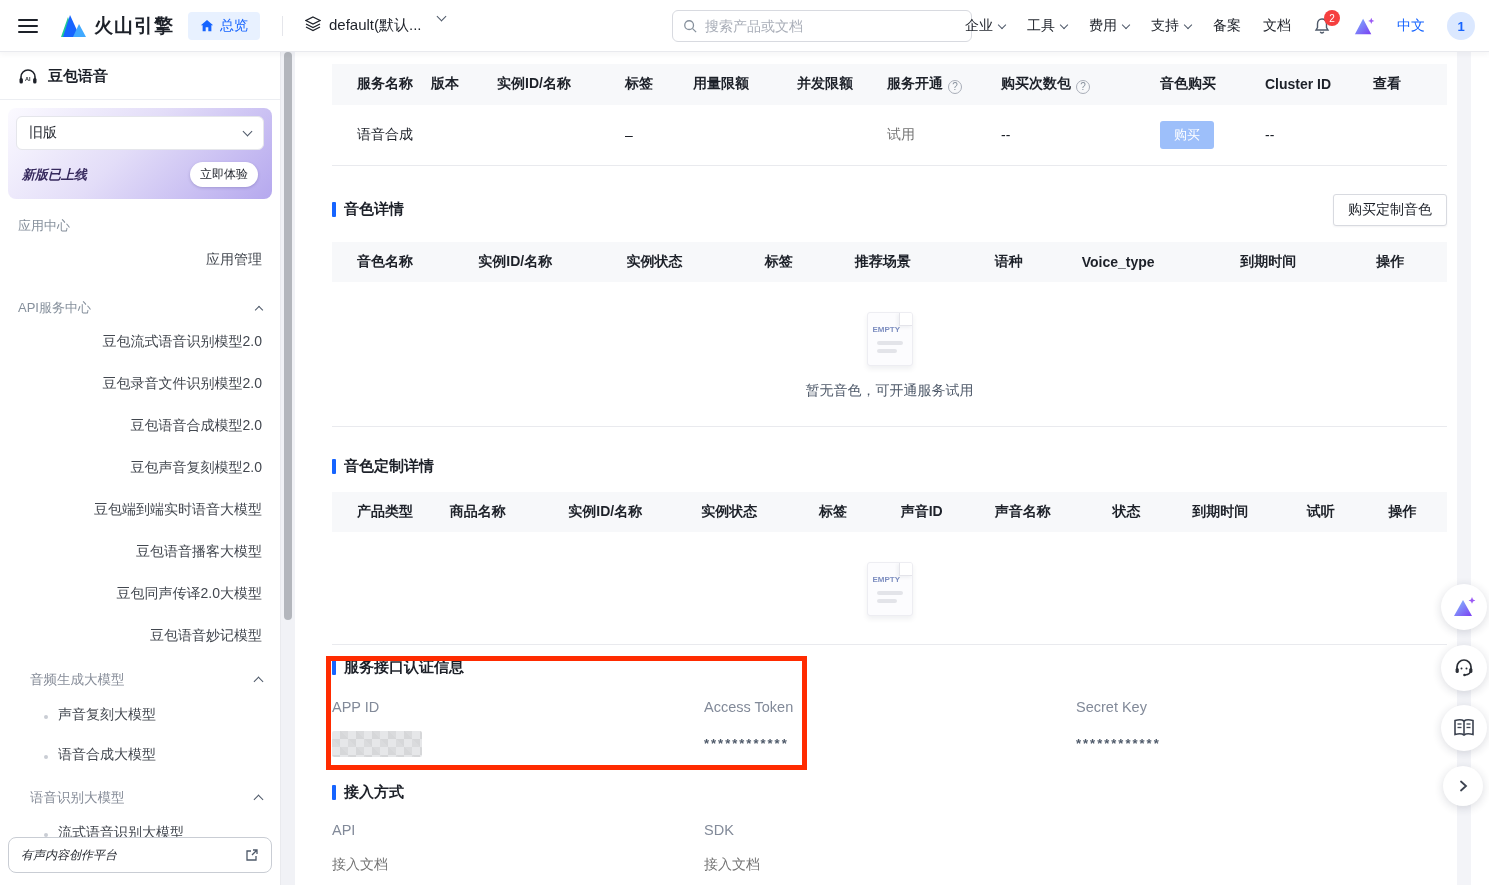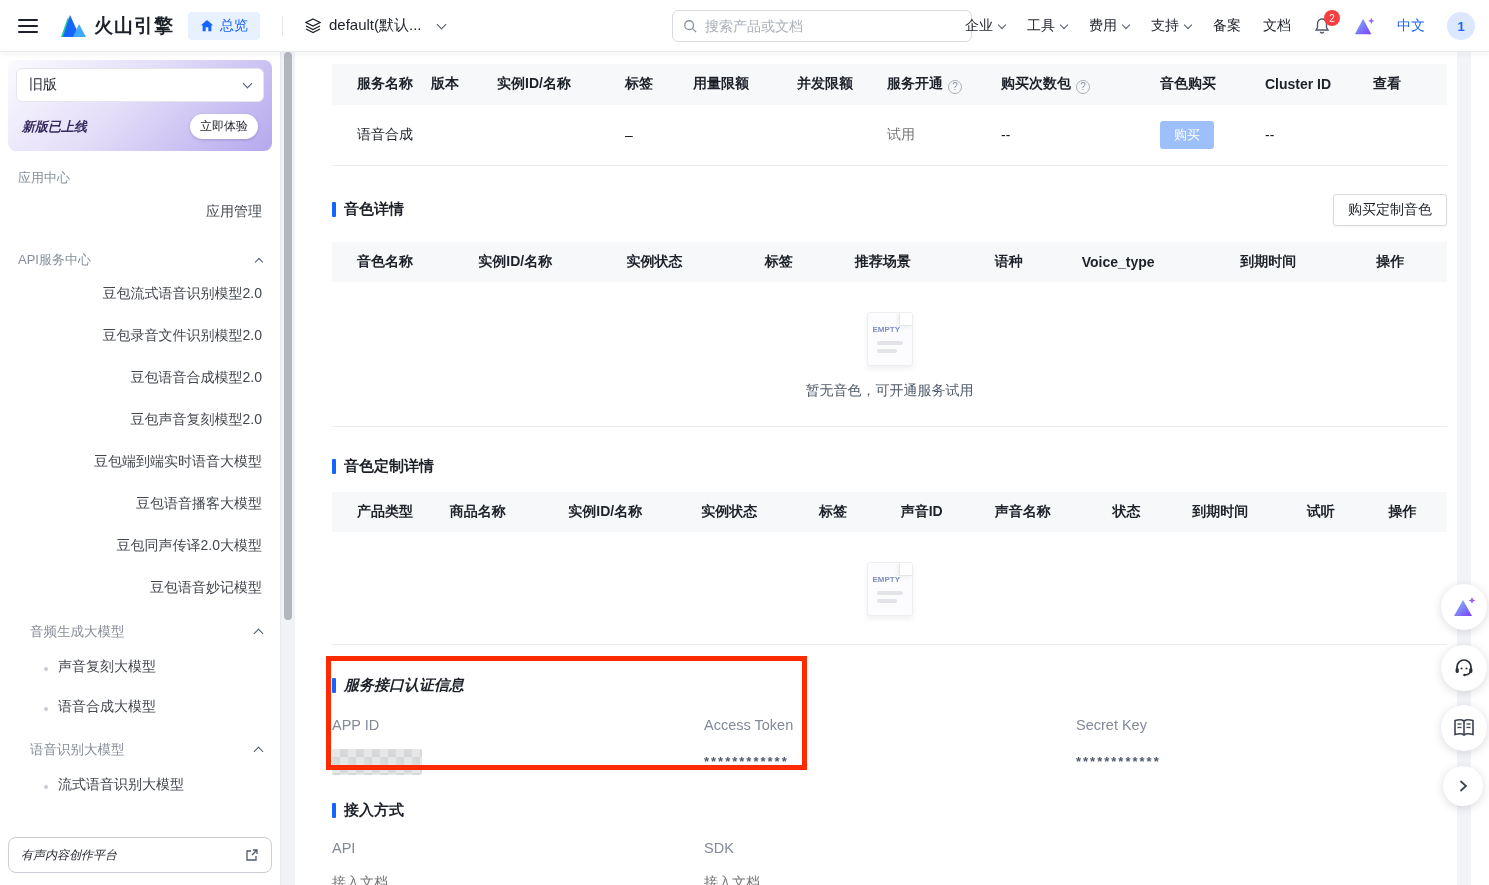--- a/index.html
+++ b/index.html
@@ -10,21 +10,21 @@
   .navbar { position:absolute; left:0; top:0; right:0; height:52px; background:#fff;
     border-bottom:1px solid #e9eaee; box-shadow:0 2px 6px rgba(30,40,60,.05);
     display:flex; align-items:center; z-index:30; }
   .hamburger { width:20px; height:14px; margin:0 22px 0 18px; display:flex; flex-direction:column; justify-content:space-between; cursor:pointer; }
   .hamburger i { display:block; height:2px; background:#1d2129; border-radius:1px; }
   .brand { display:flex; align-items:center; gap:8px; margin-right:14px; }
   .brand-name { font-size:19px; font-weight:bold; letter-spacing:1px; }
   .overview-pill { display:flex; align-items:center; gap:6px; background:#e8f1ff; color:#1664ff;
     border-radius:4px; padding:5px 12px; font-size:14px; cursor:pointer; }
   .nav-divider { width:1px; height:20px; background:#e5e6eb; margin:0 22px; }
-  .workspace { display:flex; align-items:center; gap:8px; cursor:pointer; }
+  .workspace { display:flex; gap:8px; cursor:pointer; }
   .workspace-label { font-size:15px; color:#1d2129; }
   .chev { display:inline-block; width:7px; height:7px; border-right:1.5px solid #4e5969; border-bottom:1.5px solid #4e5969; transform:rotate(45deg); margin-left:8px; margin-top:-3px; }
   .chev.up { transform:rotate(-135deg); margin-top:3px; }
   .searchbox { position:absolute; left:672px; top:10px; width:300px; height:32px; border:1px solid #d8dae0;
     border-radius:6px; display:flex; align-items:center; padding:0 10px; gap:8px; background:#fff; }
   .searchbox input { border:none; outline:none; flex:1; font-size:14px; color:#1d2129; background:transparent; font-family:inherit; }
   .searchbox input::placeholder { color:#a9aeb8; }
   .nav-right { position:absolute; right:14px; top:0; height:52px; display:flex; align-items:center; gap:22px; }
   .nav-item { font-size:14px; color:#1d2129; cursor:pointer; display:flex; align-items:center; }
   .nav-item .chev { margin-left:6px; width:6px; height:6px; }
@@ -194,20 +194,29 @@
         </defs>
       <path d="M11 3 L20 20 H2 Z" fill="url(#g1)"></path>
       <path d="M20 2 l1 2.4 2.4 1 -2.4 1 -1 2.4 -1-2.4 -2.4-1 2.4-1 Z" fill="#9b59f5"></path>
     </svg>
     <span class="lang">中文</span>
     <span class="avatar">1</span>
   </div>
 </div>
 
 <div class="sidebar">
+  <div class="sb-title">
+    <svg width="20" height="18" viewBox="0 0 20 18">
+      <path d="M3 12 V9 a7 7 0 0 1 14 0 v3" fill="none" stroke="#1d2129" stroke-width="1.6"></path>
+      <rect x="1.5" y="10" width="3.4" height="5.5" rx="1.6" fill="#1d2129"></rect>
+      <rect x="15.1" y="10" width="3.4" height="5.5" rx="1.6" fill="#1d2129"></rect>
+      <text x="7" y="13" font-size="5.5" fill="#1d2129" font-weight="bold">AI</text>
+    </svg>
+    <span class="sb-title-text">豆包语音</span>
+  </div>
   <div class="sb-banner">
     <div class="sb-select">
       <span>旧版</span>
       <span class="chev"></span>
     </div>
     <div class="sb-banner-row">
       <span class="sb-banner-text">新版已上线</span>
       <span class="sb-banner-btn">立即体验</span>
     </div>
   </div>
@@ -378,21 +387,21 @@
         </thead>
     </table>
     <div class="empty-wrap empty-pad">
       <div class="empty-doc">
         <span class="etext">EMPTY</span>
         <span class="eline l1"></span>
           <span class="eline l2"></span>
       </div>
     </div>
 
-    <div class="section-head" style="margin-top:31px;font-style:italic;">
+    <div class="section-head" style="margin-top:13px;">
       <div class="section-title">
           <span>服务接口认证信息</span>
         </div>
     </div>
     <div class="auth-grid">
       <div>
         <div class="auth-label">APP ID</div>
         <div class="auth-value">
             <span class="mosaic"></span>
           </div>

